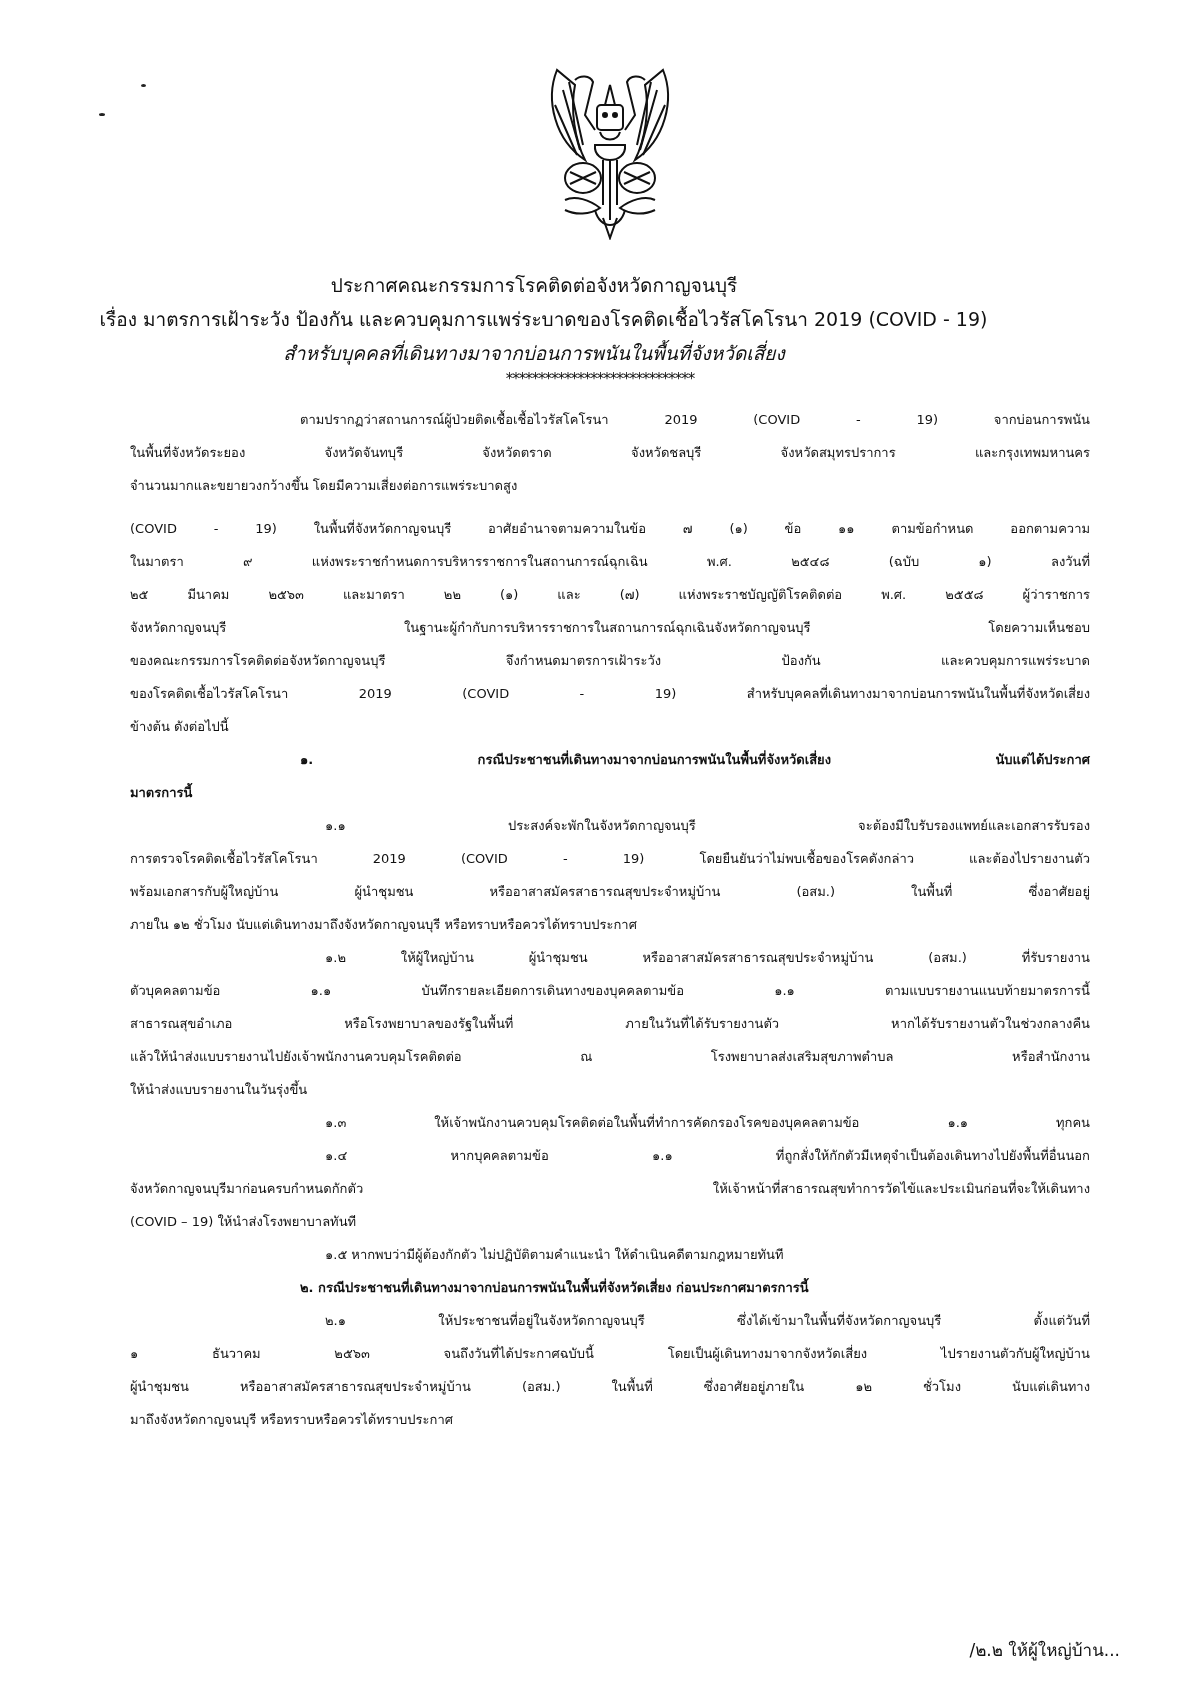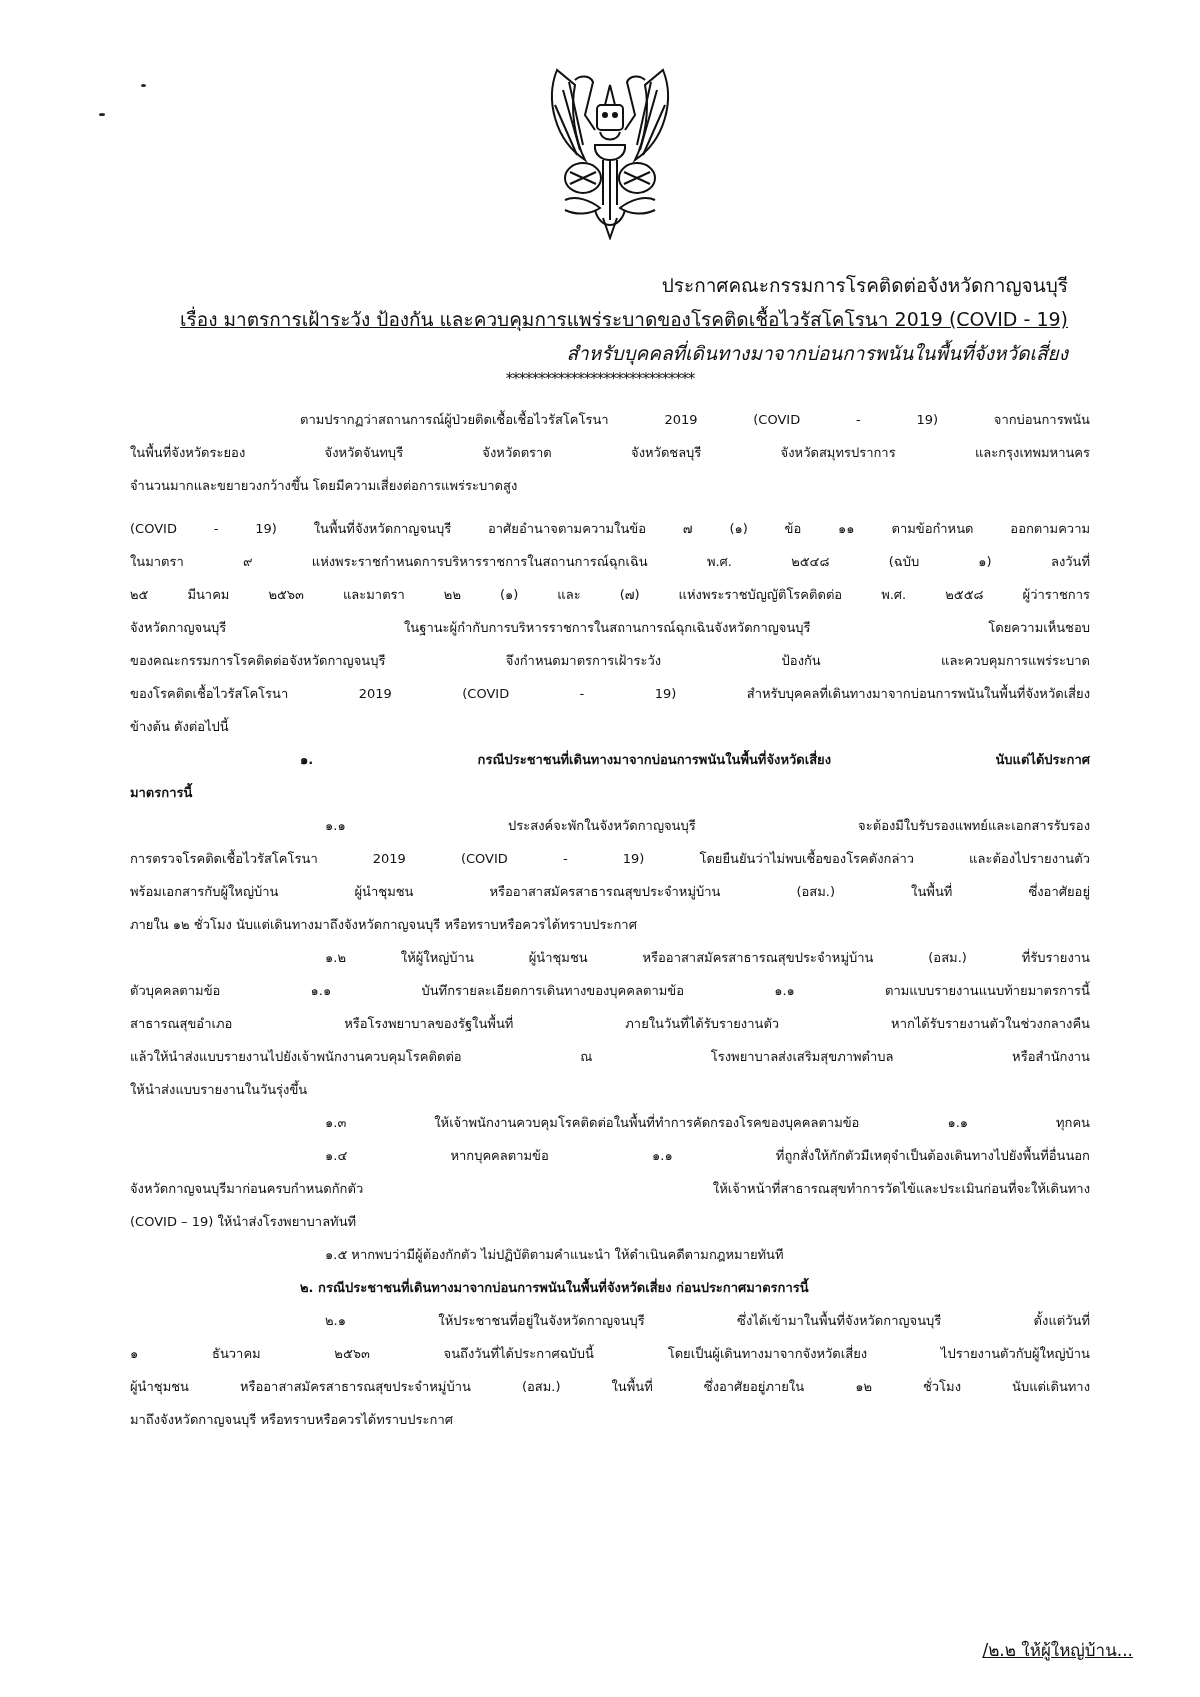--- a/index.html
+++ b/index.html
@@ -4,38 +4,38 @@
   <style>
     html, body { margin: 0; padding: 0; background: #ffffff; }
     body {
       width: 1200px; height: 1697px; position: relative; overflow: hidden;
       font-family: "DejaVu Sans", "Liberation Sans", sans-serif;
       color: #111111;
     }
     .speck { position: absolute; background: #222; border-radius: 50%; }
     .emblem { position: absolute; left: 555px; left: 545px; top: 60px; width: 130px; height: 180px; }
     .heading {
-      position: absolute; left: 0; width: 1068px; text-align: right;
+      position: absolute; left: 0; width: 1068px; text-align: center;
       font-size: 19px; line-height: 34px;
     }
     .h1 { top: 268px; }
-    .h2 { top: 302px; padding-left: 19px; box-sizing: border-box; text-decoration: underline; }
+    .h2 { top: 302px; padding-left: 19px; box-sizing: border-box; }
     .h3 { top: 336px; font-style: italic; }
     .stars { position: absolute; top: 370px; left: 0; width: 1200px; text-align: center; font-size: 15px; letter-spacing: -1px; }
     .body-text {
       position: absolute; left: 130px; width: 960px; font-size: 13px; line-height: 33px;
     }
     .line { white-space: nowrap; height: 33px; overflow: visible; }
     .justify { text-align: justify; text-align-last: justify; }
     .ind1 { padding-left: 170px; }
     .ind2 { padding-left: 195px; }
     .bold { font-weight: bold; }
     .gap { height: 10px; }
     .footer-cont {
-      position: absolute; right: 67px; top: 1636px; font-size: 17px; text-decoration: underline;
+      position: absolute; right: 80px; top: 1636px; font-size: 17px;
     }
   </style>
 </head>
 <body>
 
 <div class="speck" style="left:141px;top:84px;width:5px;height:3px;"></div>
 <div class="speck" style="left:99px;top:113px;width:6px;height:3px;"></div>
 
 <div class="emblem">
   <svg width="130" height="180" viewBox="0 0 130 180">

